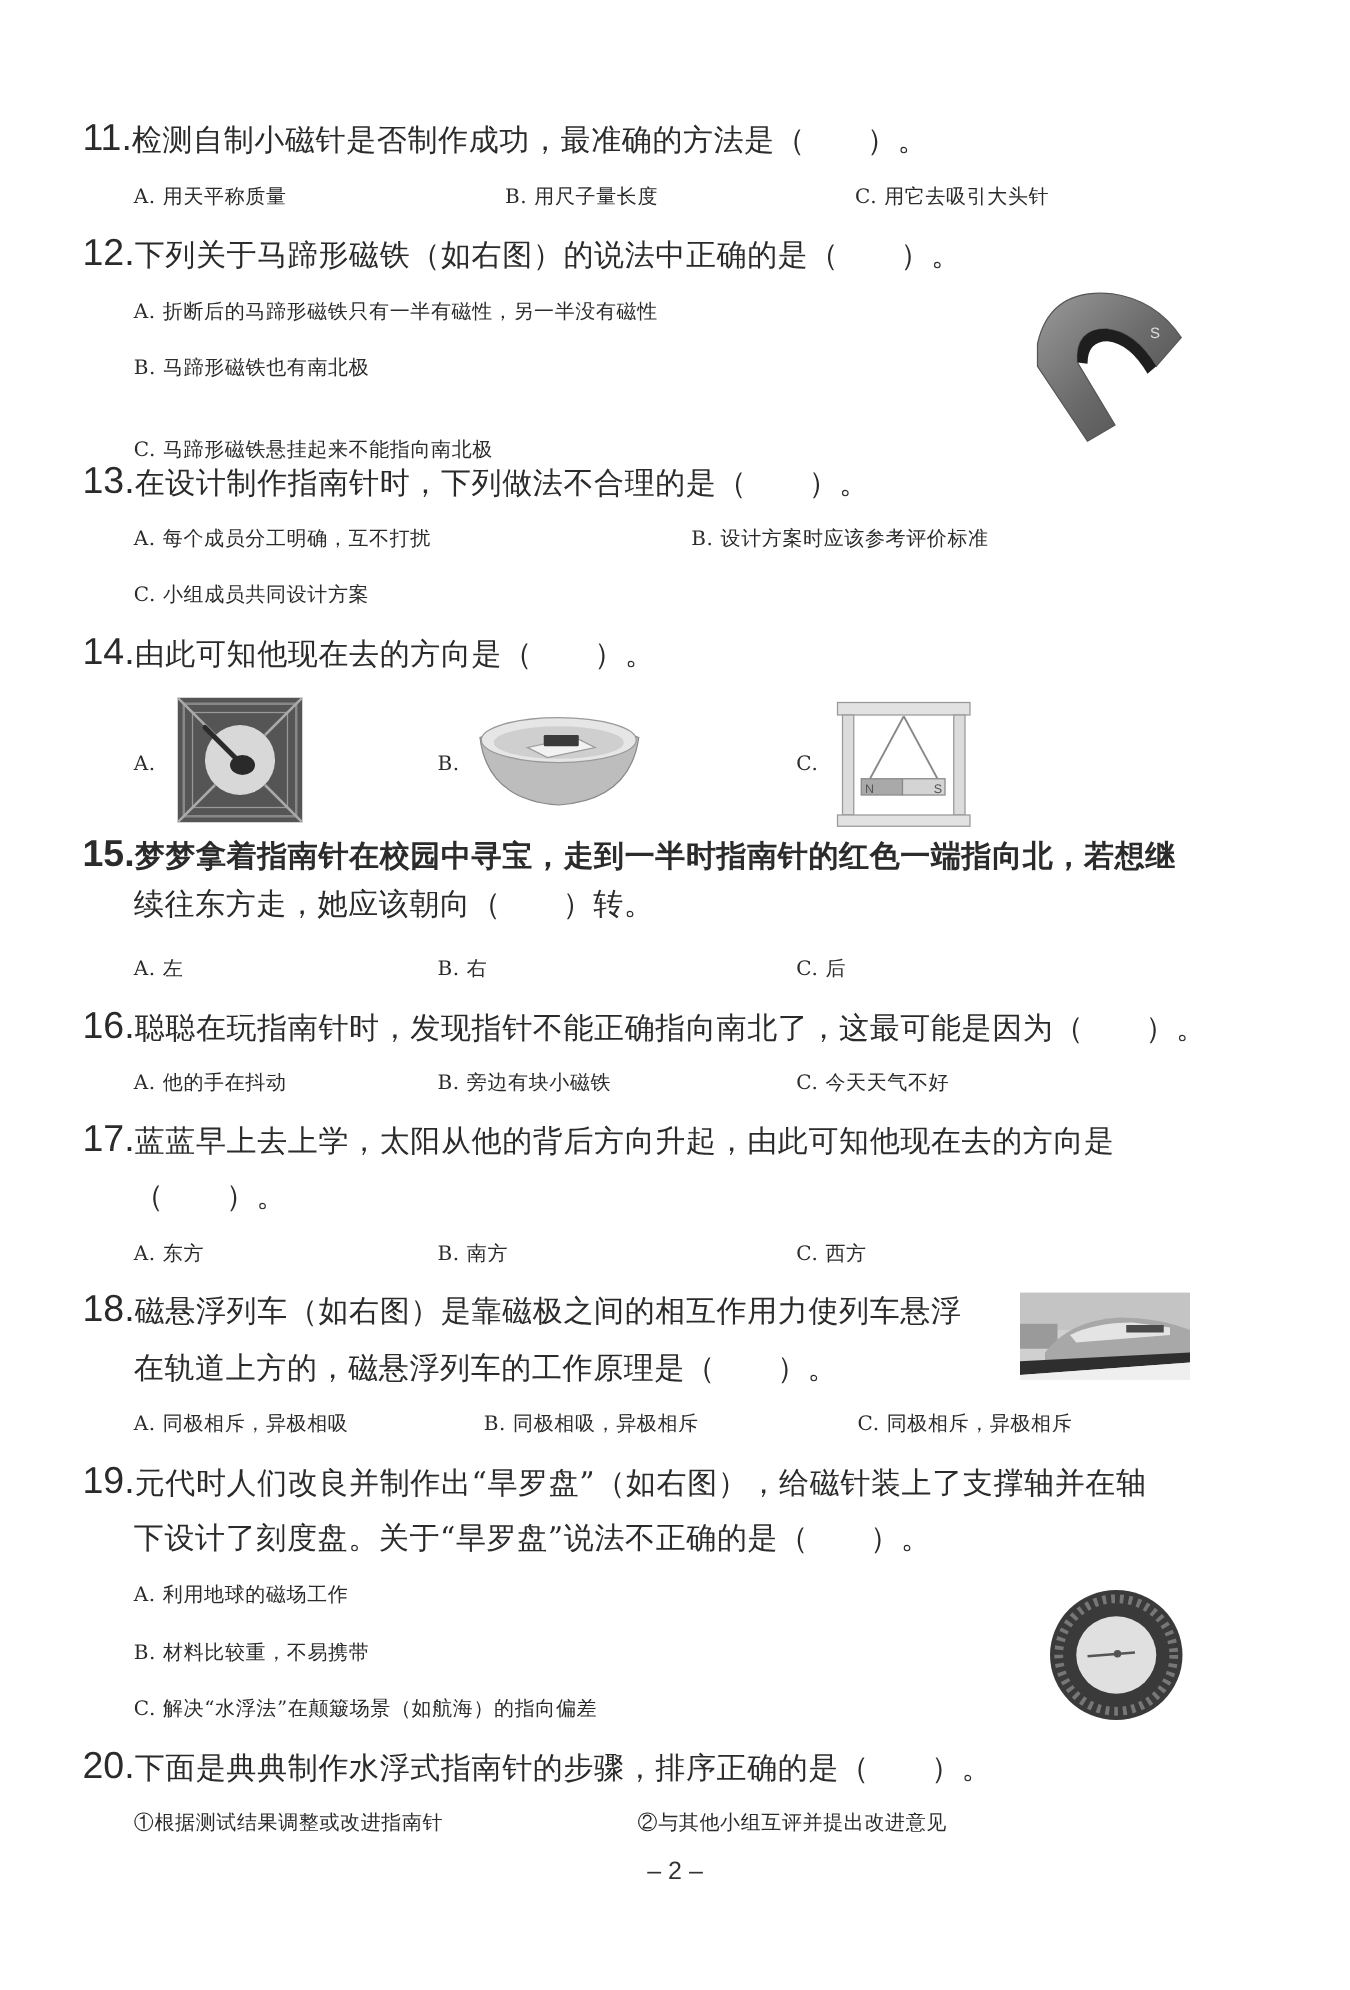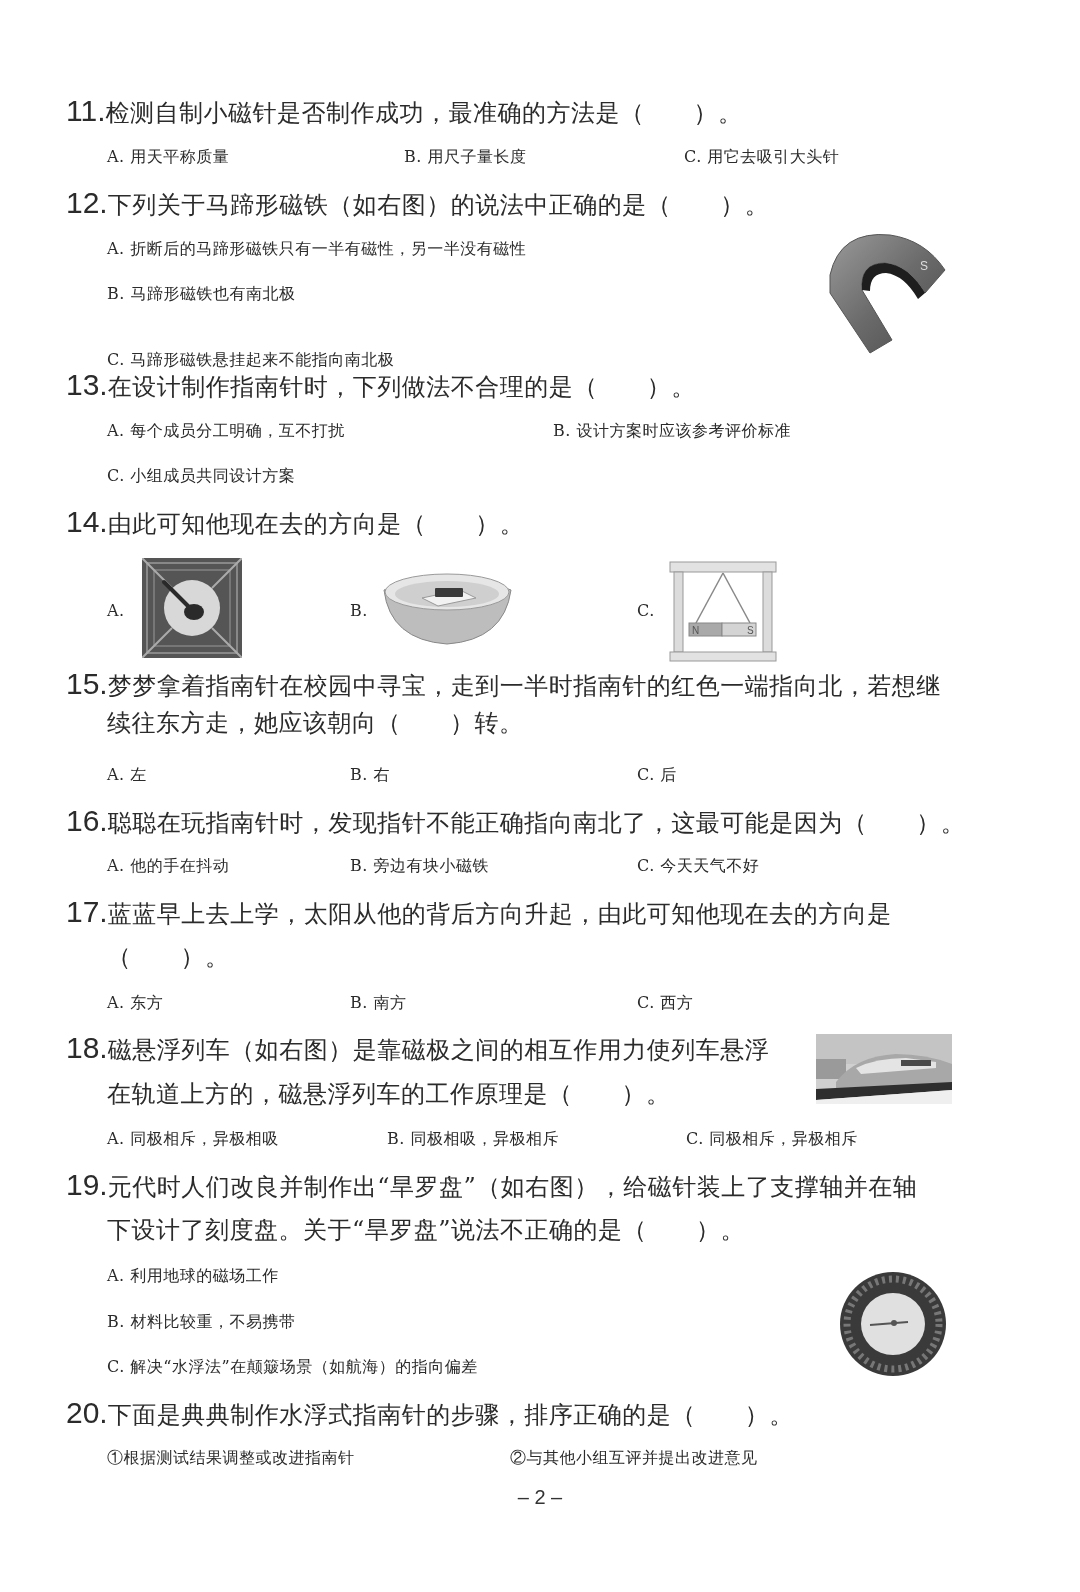--- a/index.html
+++ b/index.html
@@ -84,21 +84,21 @@
   <rect x="95" y="12" width="9" height="80" fill="#dcdcdc" stroke="#999"></rect>
   <rect x="2" y="92" width="106" height="9" fill="#e2e2e2" stroke="#999"></rect>
   <line x1="55" y1="13" x2="28" y2="63" stroke="#888" stroke-width="1.5"></line>
   <line x1="55" y1="13" x2="82" y2="63" stroke="#888" stroke-width="1.5"></line>
   <rect x="21" y="63" width="33" height="13" fill="#a9a9a9" stroke="#888"></rect>
   <rect x="54" y="63" width="34" height="13" fill="#d4d4d4" stroke="#888"></rect>
   <text x="24" y="74" font-size="10" fill="#555" font-family="Liberation Sans, sans-serif">N</text>
   <text x="79" y="74" font-size="10" fill="#555" font-family="Liberation Sans, sans-serif">S</text>
 </svg>
 
-<div class="line" style="left:66px;top:669px;">
+<div class="line" style="left:66px;top:669px;font-weight:bold;">
   <span class="qnum">15.</span><span>梦梦拿着指南针在校园中寻宝，走到一半时指南针的红色一端指向北，若想继</span>
 </div>
 <div class="line" style="left:107px;top:708px;">续往东方走，她应该朝向（　　）转。</div>
 <div class="opt" style="left:107px;top:760px;">A. 左</div>
 <div class="opt" style="left:350px;top:760px;">B. 右</div>
 <div class="opt" style="left:637px;top:760px;">C. 后</div>
 
 <div class="line" style="left:66px;top:806px;">
   <span class="qnum">16.</span><span>聪聪在玩指南针时，发现指针不能正确指向南北了，这最可能是因为（　　）。</span>
 </div>

